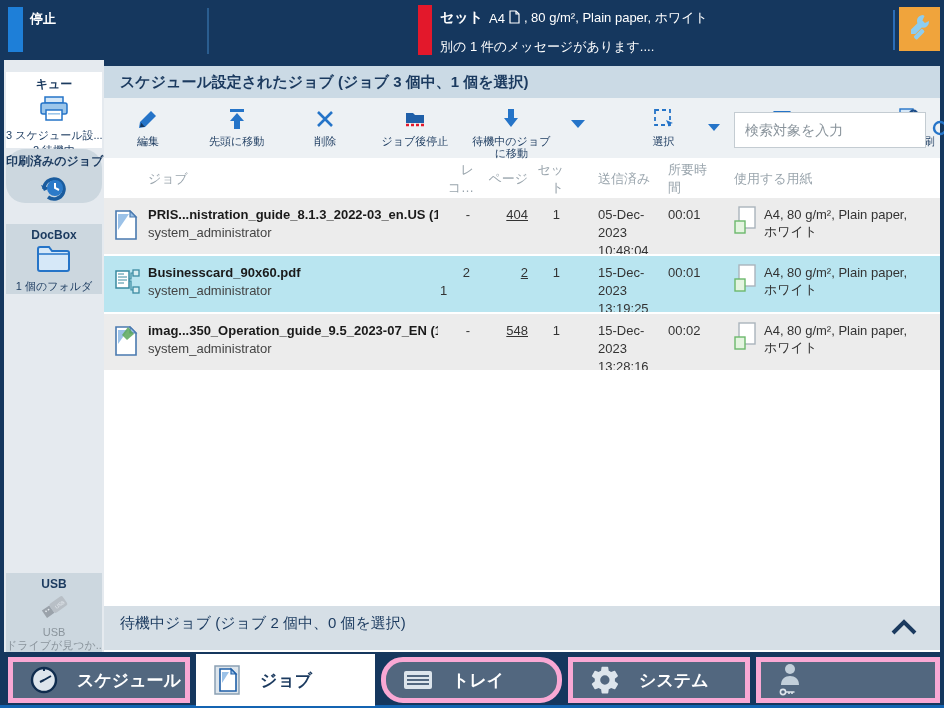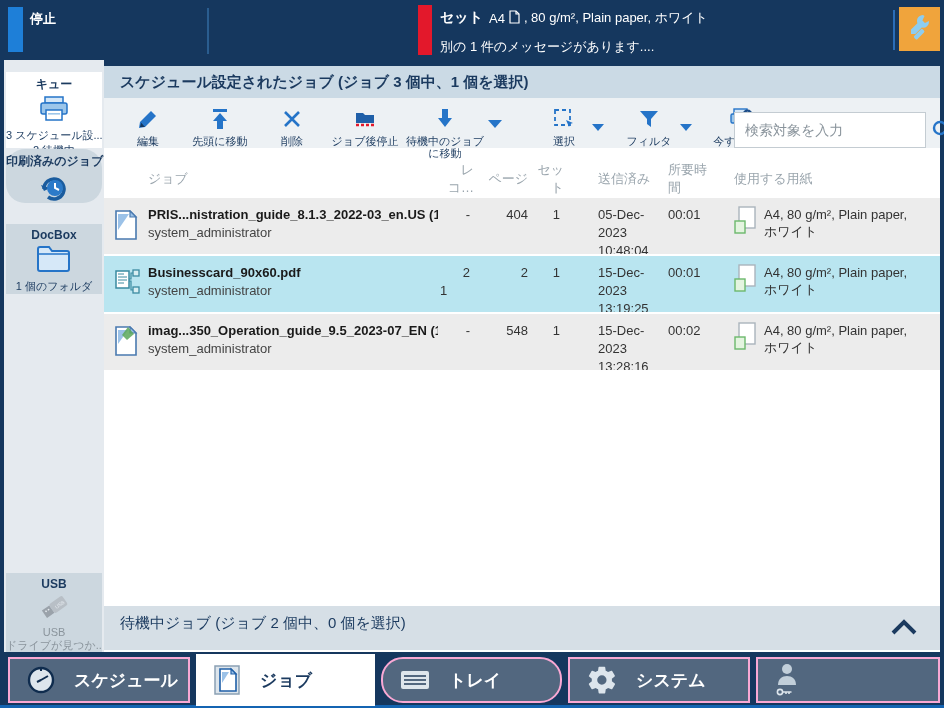--- a/index.html
+++ b/index.html
@@ -28,21 +28,21 @@
   .card .ic{display:block;margin:3px auto 2px;}
   .c-queue{top:12px;height:76px;}
   .c-printed{top:89px;height:54px;border-radius:19px;}
   .c-docbox{top:164px;height:70px;}
   .c-usb{top:513px;height:92px;}
 
   
   .content{position:absolute;left:104px;top:66px;width:836px;height:586px;background:#fff;}
   .paneltitle{position:absolute;left:0;top:0;width:100%;height:32px;background:#cbdae5;color:#1b3a5f;
     font-size:15px;font-weight:bold;line-height:32px;padding-left:16px;}
-  .toolbar{position:absolute;left:0;top:32px;width:100%;height:50px;background:#edf1f4;display:flex;align-items:flex-start;}
+  .toolbar{position:absolute;left:0;top:32px;width:100%;height:60px;background:#edf1f4;display:flex;align-items:flex-start;justify-content:space-between;}
   .tbtn{display:flex;flex-direction:column;align-items:center;justify-content:flex-start;color:#1b3a5f;
     font-size:11px;padding-top:9px;cursor:pointer;text-align:center;line-height:12px;}
   .tbtn .ico{height:24px;display:flex;align-items:center;justify-content:center;margin-bottom:4px;}
   .caret{width:0;height:0;border-left:7px solid transparent;border-right:7px solid transparent;border-top:8px solid #2574c8;margin-top:22px;cursor:pointer;}
   .caret.sm{border-left-width:6px;border-right-width:6px;border-top-width:7px;margin-top:26px;}
   .searchbox{position:absolute;right:14px;top:14px;width:192px;height:36px;background:#fff;border:1px solid #c4ccd2;display:flex;align-items:center;}
   .searchbox input{flex:1;border:none;outline:none;font-size:14px;color:#333;padding:0 4px 0 10px;background:transparent;}
   .searchbox input::placeholder{color:#8a949c;}
 
   
@@ -57,35 +57,35 @@
   .rows{position:absolute;left:0;top:132px;width:100%;}
   .jobrow{height:56px;background:#ececec;margin-bottom:2px;overflow:hidden;align-items:start;cursor:pointer;font-size:13px;color:#333;}
   .jobrow.sel{background:#b9e5f0;}
   .jobrow .cic{padding:12px 0 0 4px;}
   .jobrow .nm{padding-top:8px;line-height:18px;overflow:hidden;white-space:nowrap;}
   .jobrow .nm .t{font-weight:bold;color:#1a1a1a;}
   .jobrow .nm .o{color:#444;}
   .num{padding-top:8px;line-height:18px;}
   .c-rec{text-align:right;padding-right:12px;}
   .c-rec .second{text-align:left;padding-left:2px;}
-  .c-pg{text-align:right;padding-right:4px;}
+  .c-pg{text-align:right;padding-right:4px;text-decoration:underline;}
   .c-st{text-align:right;padding-right:14px;}
   .c-sub{padding-left:24px;}
   .c-dur{padding-left:14px;}
   .c-med{padding-left:16px;display:flex;gap:6px;padding-top:8px;line-height:17px;}
   .c-med .mtxt{white-space:nowrap;}
 
   .waitbar{position:absolute;left:0;bottom:2px;width:100%;height:44px;background:#d6dfe6;color:#1b3a5f;
     font-size:15px;line-height:34px;padding-left:16px;}
   .waitbar .chev{position:absolute;right:22px;top:8px;cursor:pointer;}
 
   
   .tabbar{position:absolute;left:0;bottom:0;width:944px;height:56px;background:#15375e;}
   .blueline{position:absolute;left:0;bottom:0;width:100%;height:3px;background:#1464b2;}
-  .tab{position:absolute;top:5px;height:46px;background:#52677f;border:2px solid #f9a8d4;display:flex;align-items:center;
+  .tab{position:absolute;top:5px;height:46px;background:#52677f;border:5px solid #f9a8d4;display:flex;align-items:center;
     color:#fff;font-size:17px;font-weight:bold;cursor:pointer;}
   .tab .tic{margin:0 18px 0 16px;display:flex;align-items:center;}
   .tab.sel{background:#fff;border:none;color:#1b3a5f;top:2px;height:52px;z-index:2;}
   .t-sched{left:8px;width:182px;}
   .t-jobs{left:196px;width:179px;}
   .t-trays{left:381px;width:181px;border-radius:22px;}
   .t-sys{left:568px;width:182px;}
   .t-user{left:756px;width:184px;}
 </style>
 </head>

